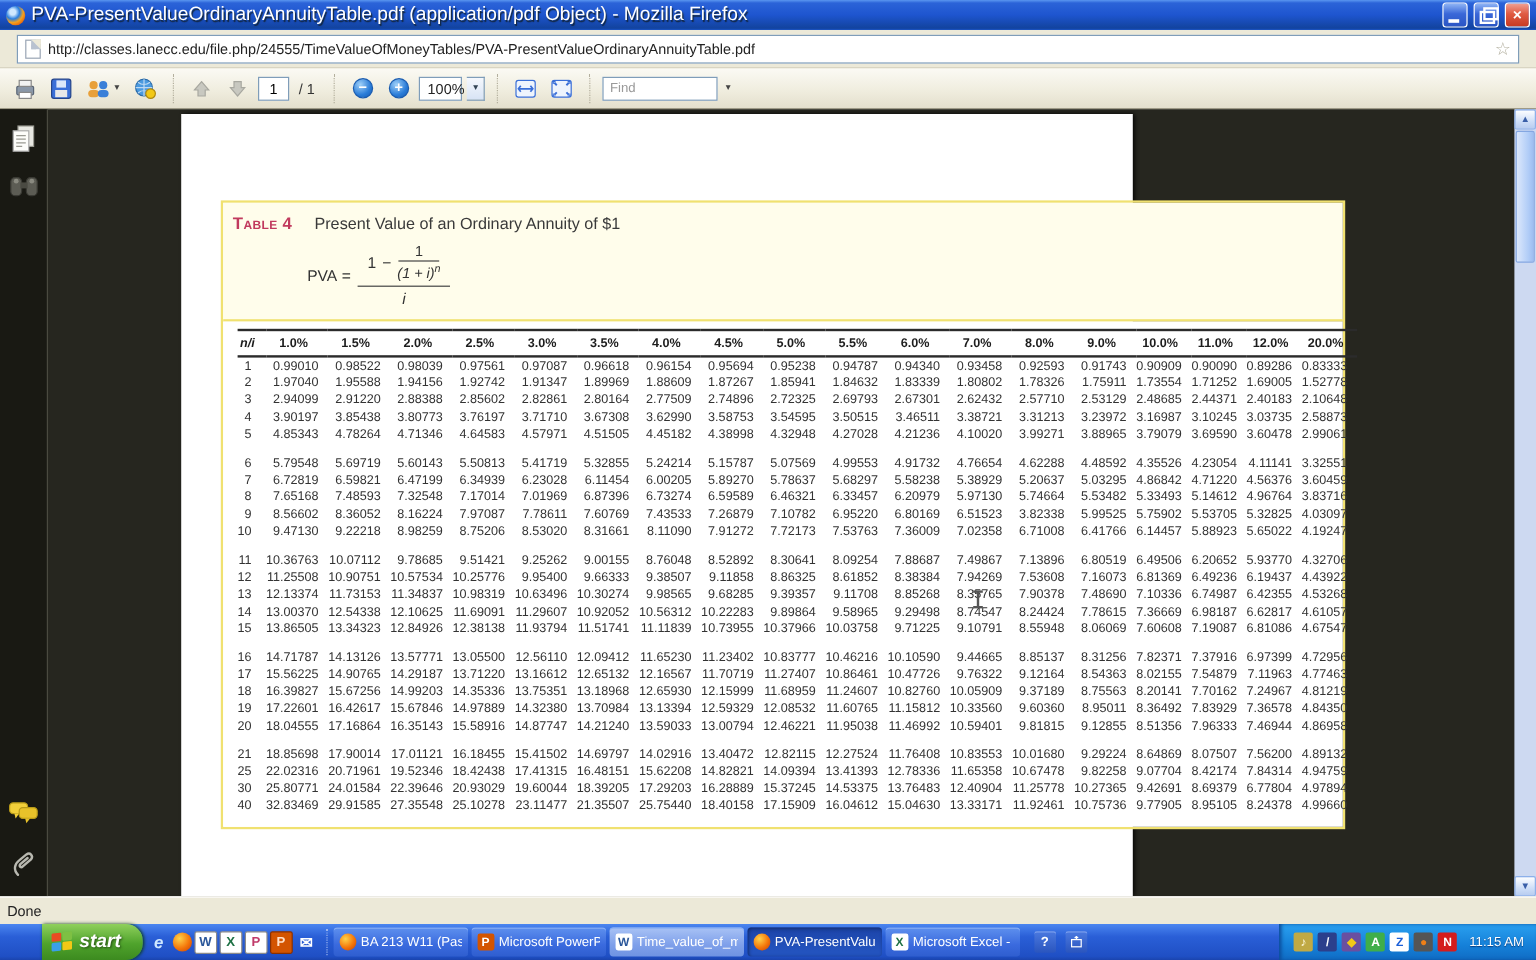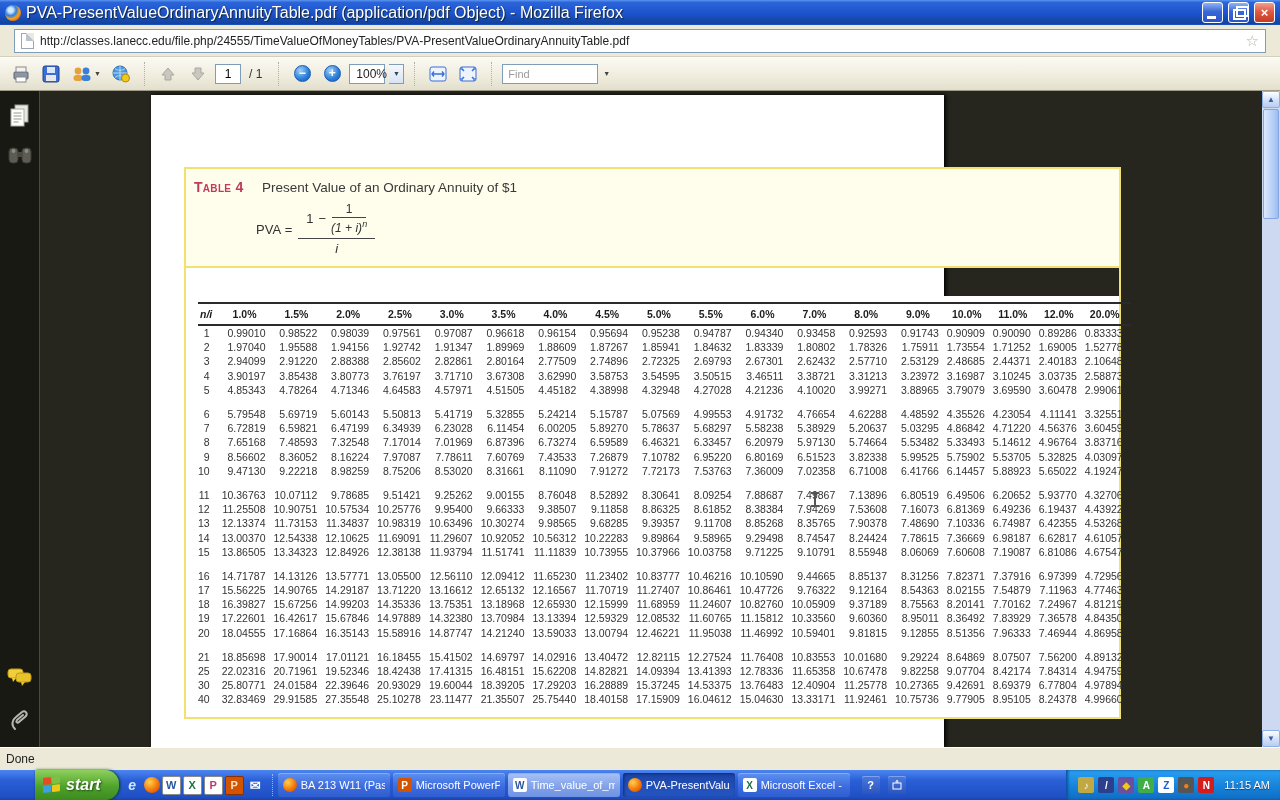--- a/index.html
+++ b/index.html
@@ -60,21 +60,21 @@
   .table-title { display:inline-block; color:#3a3a3a; font-size:13.5px; margin-left:14px; }
   .formula { margin:6px 0 0 62px; display:flex; align-items:center; color:#333; font-size:13px; }
   .frac { display:inline-flex; flex-direction:column; align-items:center; margin-left:6px; }
   .frac > .fnum { padding:0 8px 3px; border-bottom:1px solid #444; display:flex; align-items:center; gap:5px; }
   .frac > .fden { padding-top:2px; font-style:italic; }
   .ifrac { display:inline-flex; flex-direction:column; align-items:center; font-size:12px; }
   .ifrac .inum { padding:0 14px 1px; border-bottom:1px solid #444; }
   .ifrac .iden { padding-top:1px; font-style:italic; }
   .ifrac sup { font-size:9px; font-style:italic; }
 
-  .box-body { background:#fff; padding:6px 12px 10px;margin-top:28px; }
+  .box-body { background:#fff; padding:6px 12px 10px; }
   table.pva { width:100%; border-collapse:collapse; font-size:10.5px; color:#333; }
   table.pva thead th { font-weight:bold; color:#1d1d1d; border-top:2px solid #2b2b2b; border-bottom:2px solid #2b2b2b;
     padding:4px 6px 4px 0; text-align:center; font-size:10.5px; }
   table.pva thead th.corner { text-align:left; font-style:italic; padding-left:2px; width:30px; }
   table.pva td { text-align:right; padding:1.1px 8px 1.1px 0; white-space:nowrap; }
   table.pva td.ncol { padding-right:12px; color:#333; }
   table.pva tr.spacer td { padding:0; height:10px; }
 
   .ibeam { position:absolute; left:663px; top:398px; width:2px; height:13px; background:#555; }
   .ibeam::before, .ibeam::after { content:""; position:absolute; left:-3px; width:8px; height:2px; background:#555; }

